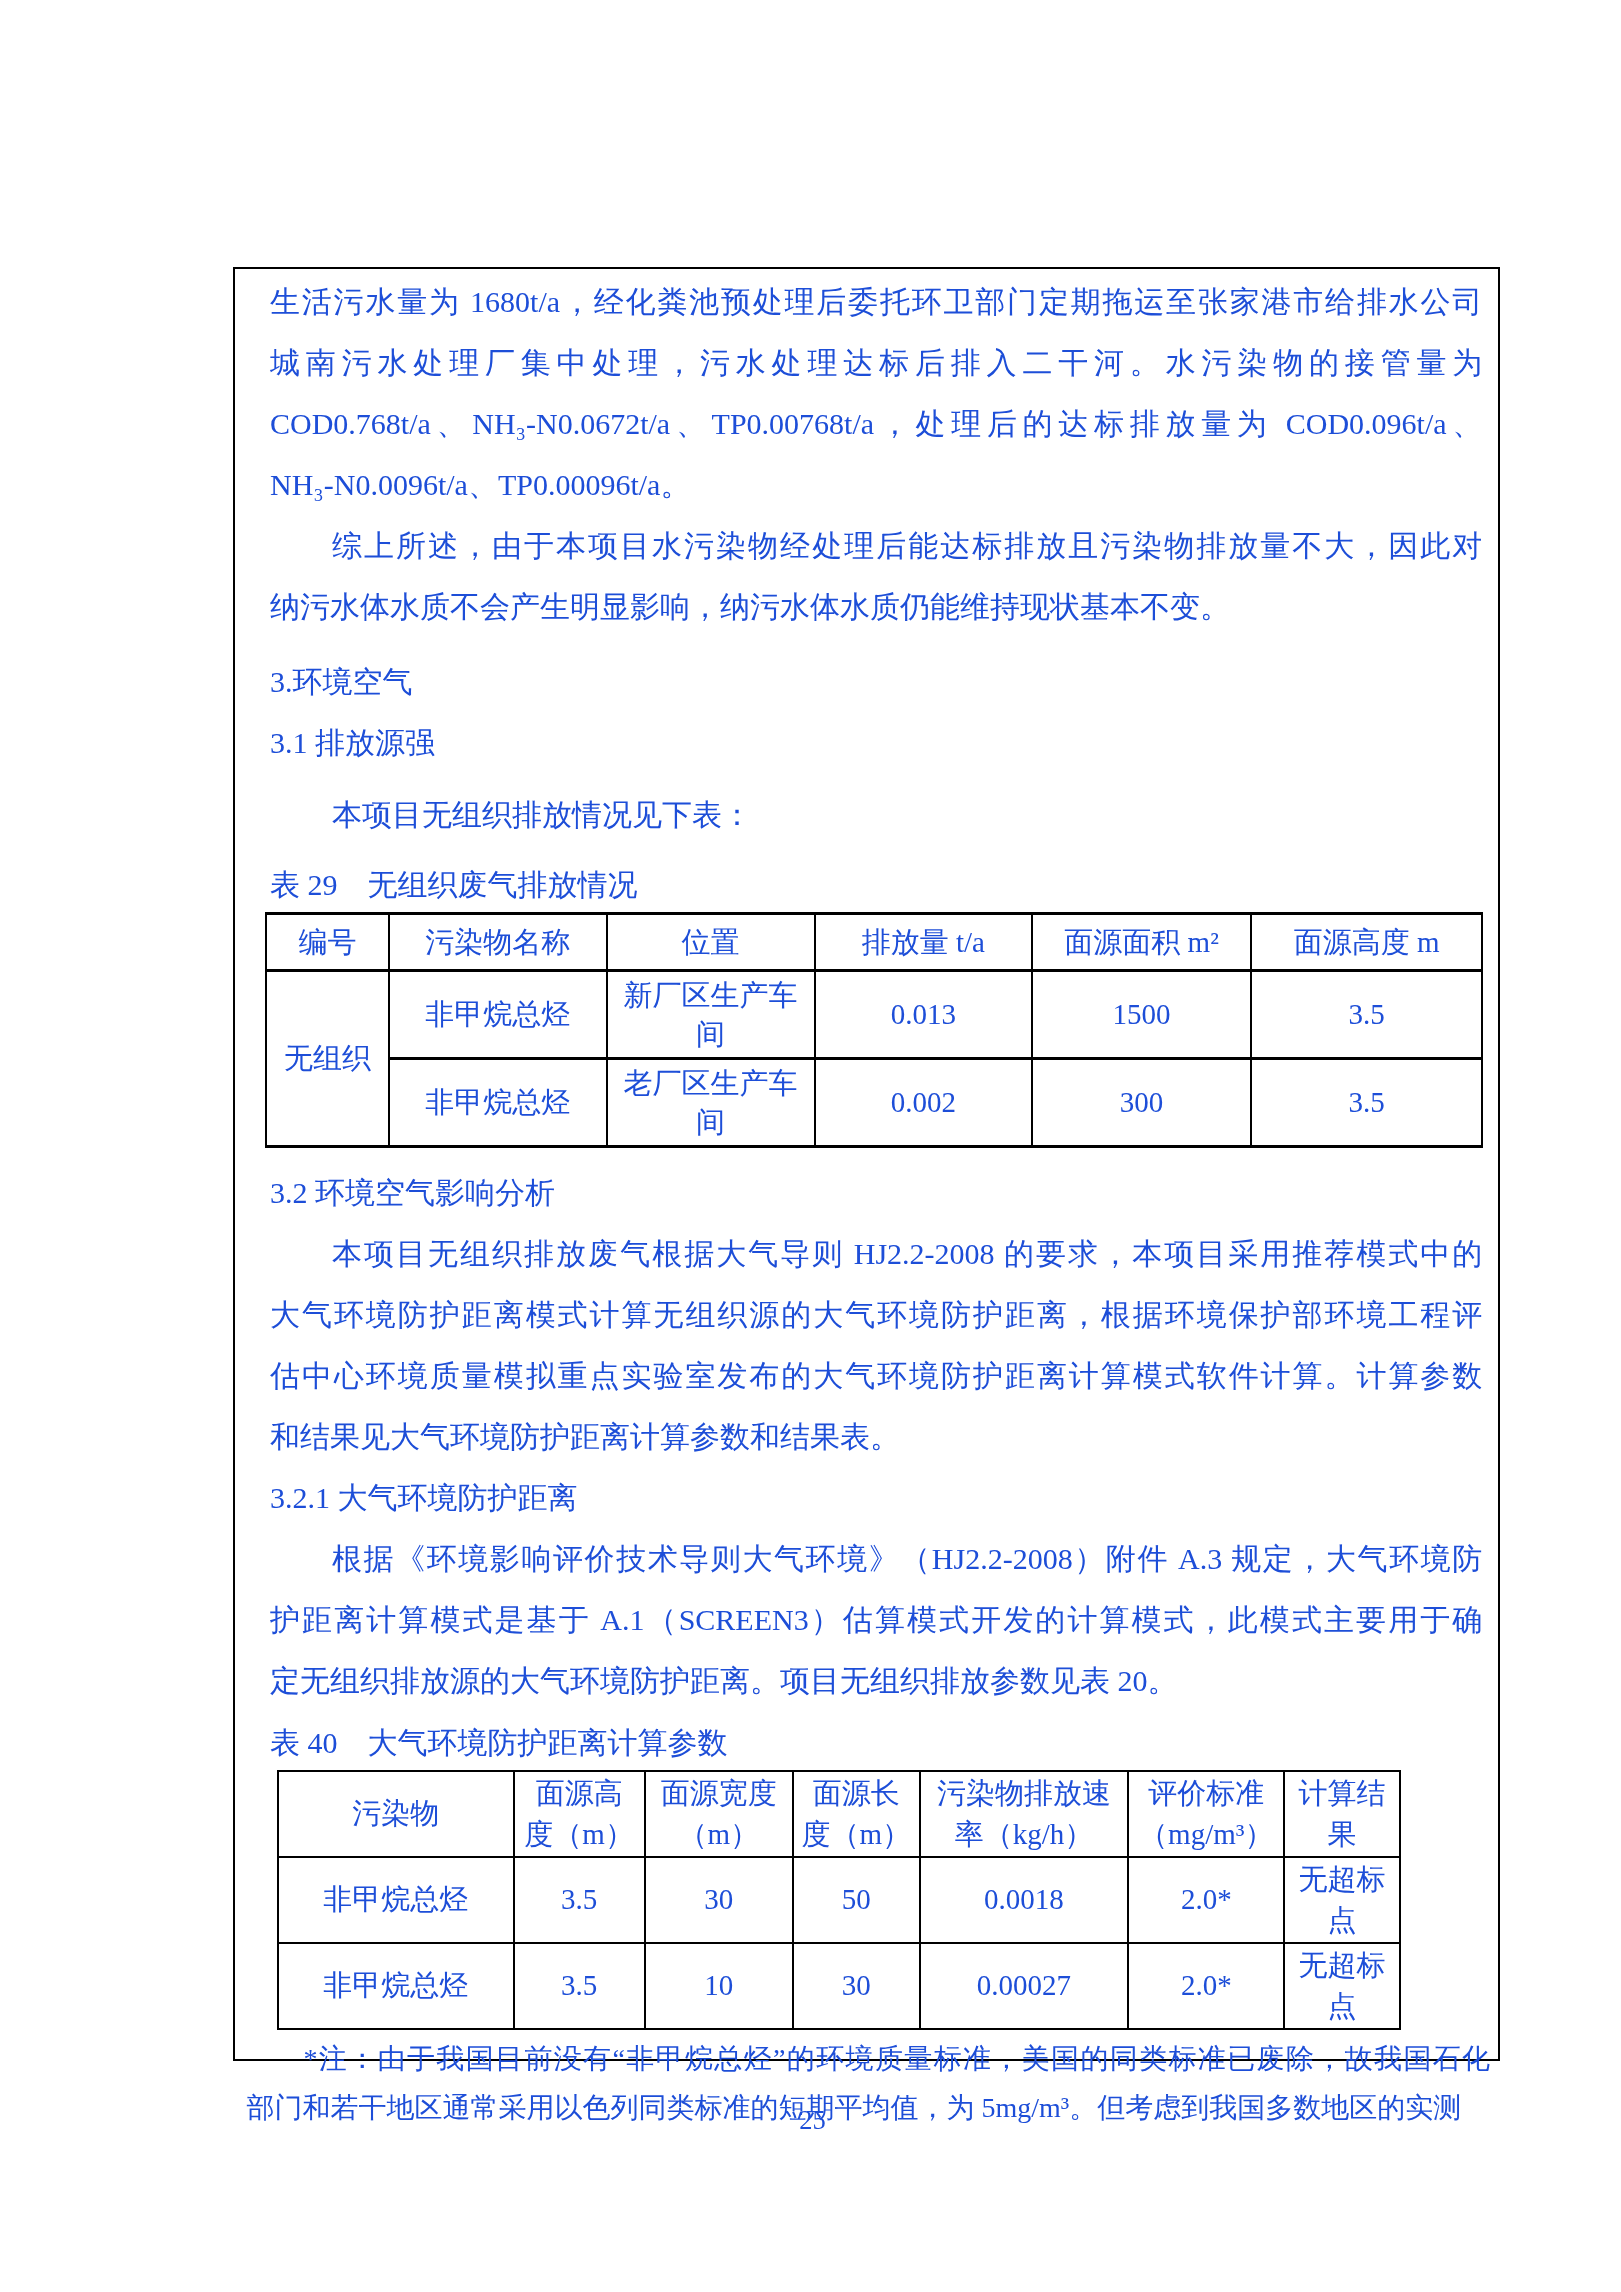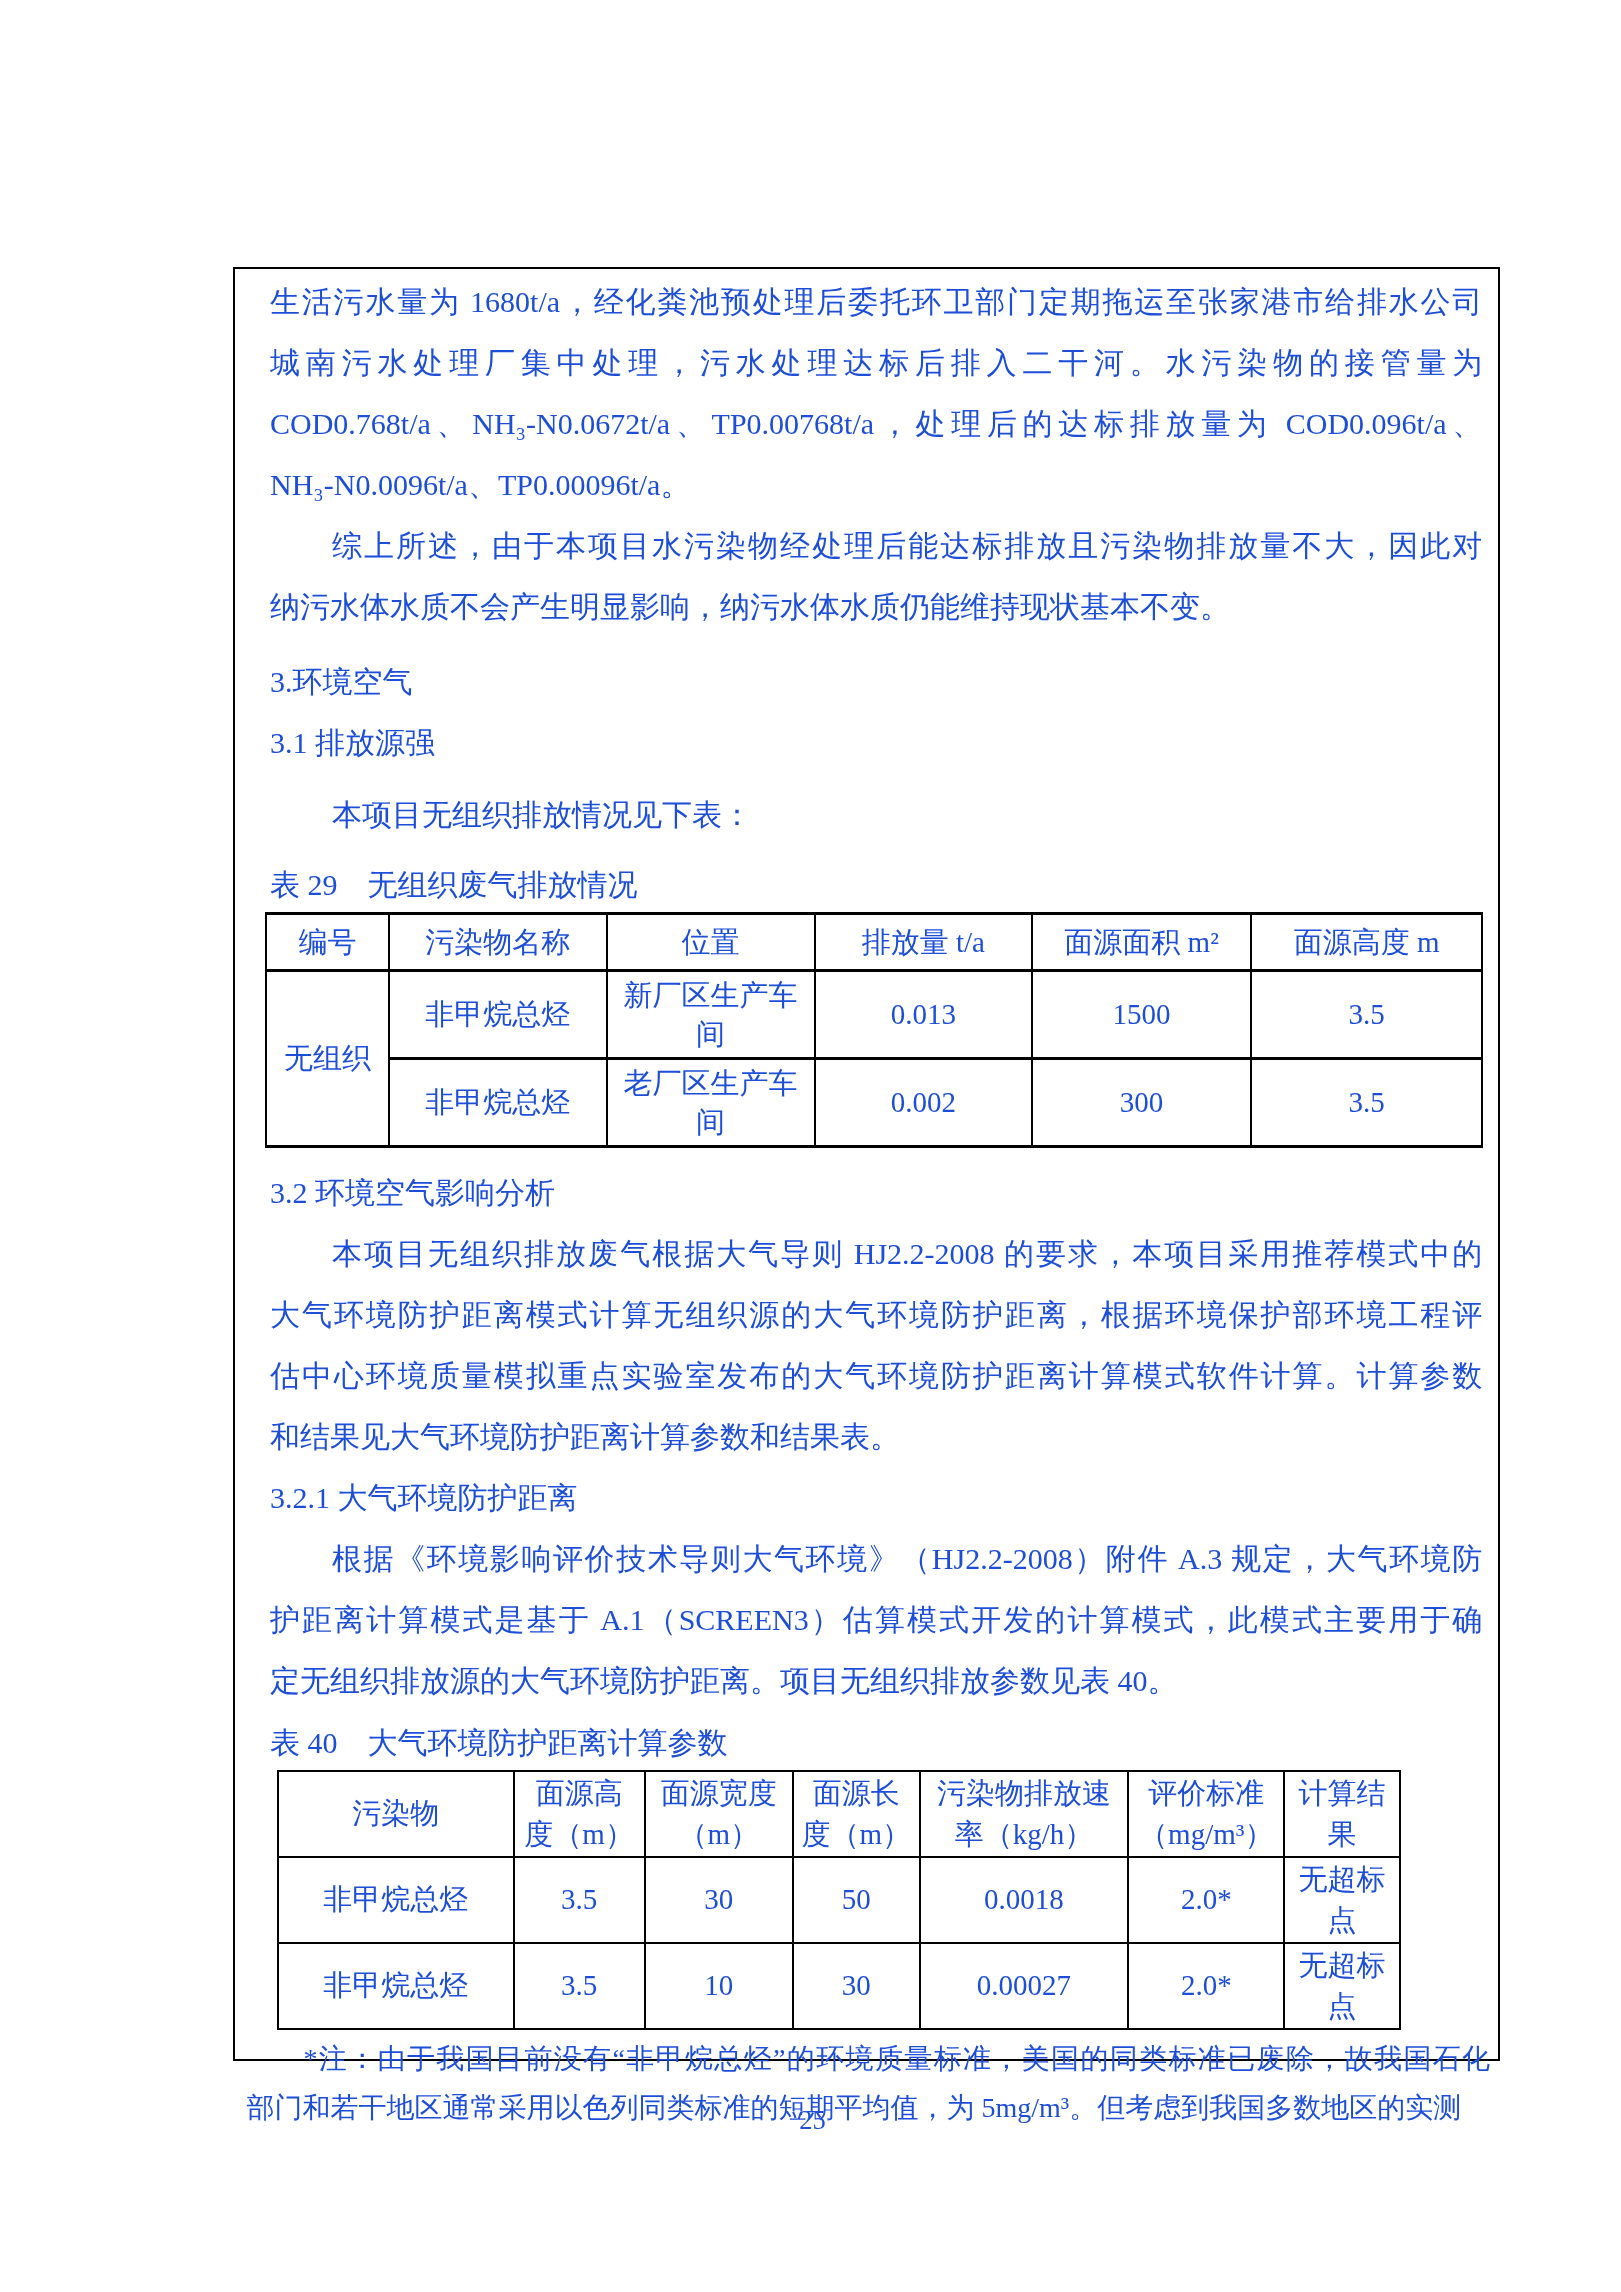--- a/index.html
+++ b/index.html
@@ -148,21 +148,21 @@
       <div class="bodyline jl">大气环境防护距离模式计算无组织源的大气环境防护距离，根据环境保护部环境工程评</div>
       <div class="bodyline jl">估中心环境质量模拟重点实验室发布的大气环境防护距离计算模式软件计算。计算参数</div>
       <div class="bodyline">和结果见大气环境防护距离计算参数和结果表。</div>
     </div>
 
     <div class="heading">3.2.1 大气环境防护距离</div>
 
     <div>
       <div class="bodyline jl indent">根据《环境影响评价技术导则大气环境》（HJ2.2-2008）附件 A.3 规定，大气环境防</div>
       <div class="bodyline jl">护距离计算模式是基于 A.1（SCREEN3）估算模式开发的计算模式，此模式主要用于确</div>
-      <div class="bodyline">定无组织排放源的大气环境防护距离。项目无组织排放参数见表 40。</div>
+      <div class="bodyline">定无组织排放源的大气环境防护距离。项目无组织排放参数见表 20。</div>
     </div>
 
     <div class="tbl-title" style="margin-top:3.9px;">表 40　大气环境防护距离计算参数</div>
     <table class="t30">
       <colgroup>
         <col style="width:21.0%">
           <col style="width:11.7%">
           <col style="width:13.2%">
           <col style="width:11.3%">
         <col style="width:18.6%">

